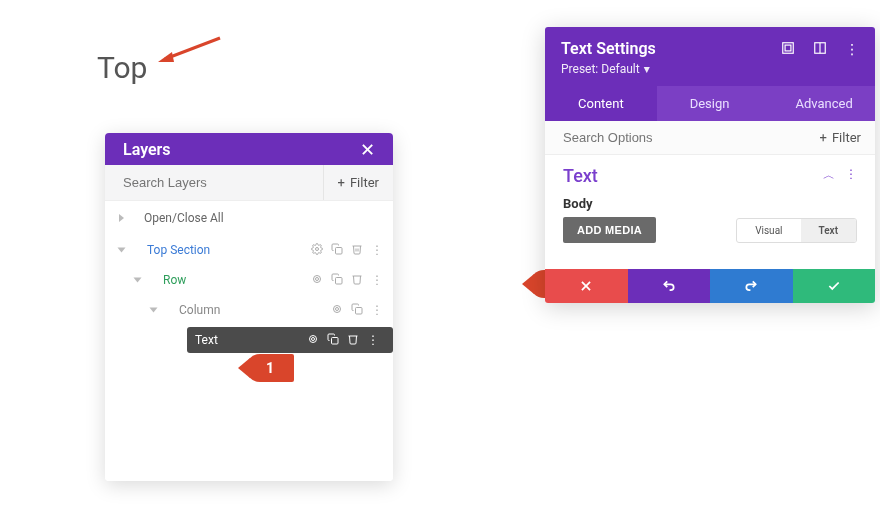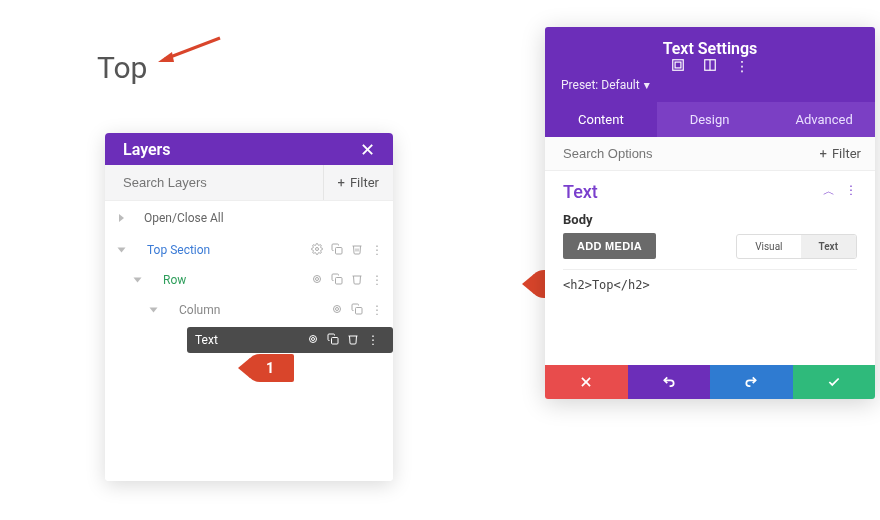--- a/index.html
+++ b/index.html
@@ -41,21 +41,21 @@
 
   
   .callout { position:absolute; width:48px; height:28px; display:flex; align-items:center; justify-content:center; color:#fff; font-weight:700; font-size:14px; background:#d9452b; border-radius:14px 2px 2px 14px; }
   .callout::before{ content:""; position:absolute; left:-8px; top:4px; border-top:10px solid transparent; border-bottom:10px solid transparent; border-right:12px solid #d9452b;}
   .callout.c1{ top:354px; left:246px;}
   .callout.c2{ top:270px; left:530px;}
 
   
   .settings-panel { position:absolute; top:27px; left:545px; width:330px; background:#fff; box-shadow:0 4px 24px rgba(0,0,0,0.18); border-radius:3px; overflow:hidden; }
   .sp-header { background:#6c2eb9; color:#fff; padding:12px 16px 10px; }
-  .sp-header .row1 { display:flex; justify-content:space-between; align-items:center;flex-direction:column; }
+  .sp-header .row1 { display:flex; justify-content:space-between; align-items:center; }
   .sp-header h3 { font-size:16px; font-weight:600; }
   .sp-header .icons { display:flex; gap:18px; font-size:14px; }
   .sp-header .preset { font-size:12px; margin-top:4px; opacity:0.9; display:flex; align-items:center; gap:4px;}
   .sp-tabs { display:flex; background:#7b3fc4; }
   .sp-tabs .tab { flex:0 0 auto; padding:10px 33px; font-size:13px; color:#eadfff; cursor:pointer; }
   .sp-tabs .tab.active { background:#6c2eb9; color:#fff; }
   .sp-search { display:flex; align-items:center; height:34px; background:#fbfbfb; border-bottom:1px solid #eee; }
   .sp-search input { flex:1; border:none; background:transparent; padding:0 18px; font-size:13px; color:#999; outline:none; }
   .sp-search .filter { display:flex; align-items:center; gap:5px; padding:0 14px; font-size:13px; color:#555; cursor:pointer; }
   .section-title-row { display:flex; justify-content:space-between; align-items:center; padding:10px 18px; }
@@ -262,21 +262,20 @@
   </div>
   <div class="body-area">
     <div class="body-label">Body</div>
     <div class="media-row">
       <button class="add-media">ADD MEDIA</button>
       <div class="vt-tabs">
         <div class="vtab">Visual</div>
         <div class="vtab active">Text</div>
       </div>
     </div>
-    <div class="editor">&lt;h2&gt;Top&lt;/h2&gt;</div>
   </div>
   <div class="bottom-actions">
     <div class="ba cancel">
         <svg width="14" height="14" viewBox="0 0 24 24" stroke="#fff" stroke-width="3" fill="none">
           <line x1="5" y1="5" x2="19" y2="19"></line>
           <line x1="19" y1="5" x2="5" y2="19"></line>
         </svg>
       </div>
     <div class="ba undo">
         <svg width="16" height="14" viewBox="0 0 24 24" stroke="#fff" stroke-width="3" fill="none">

